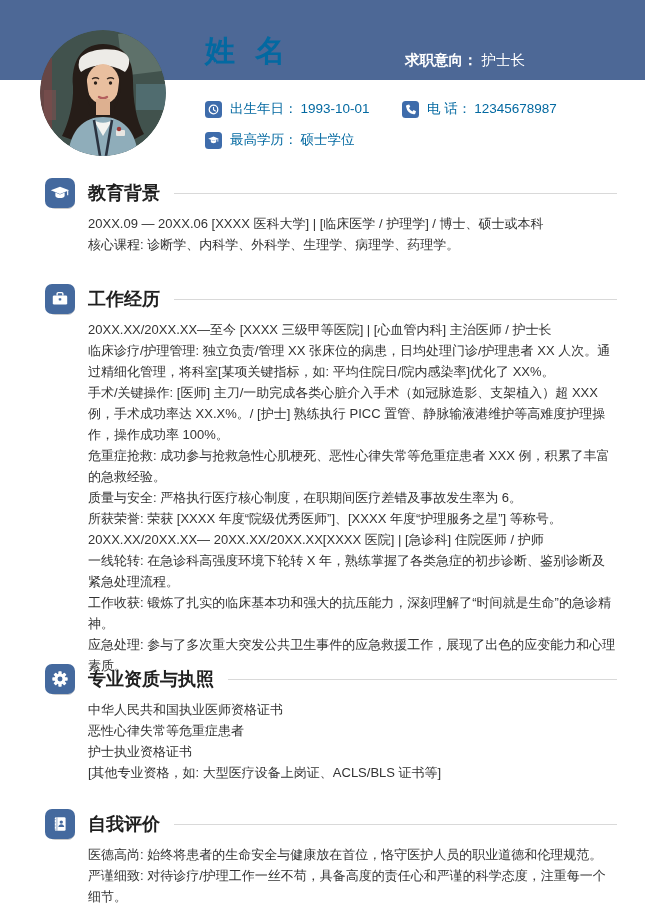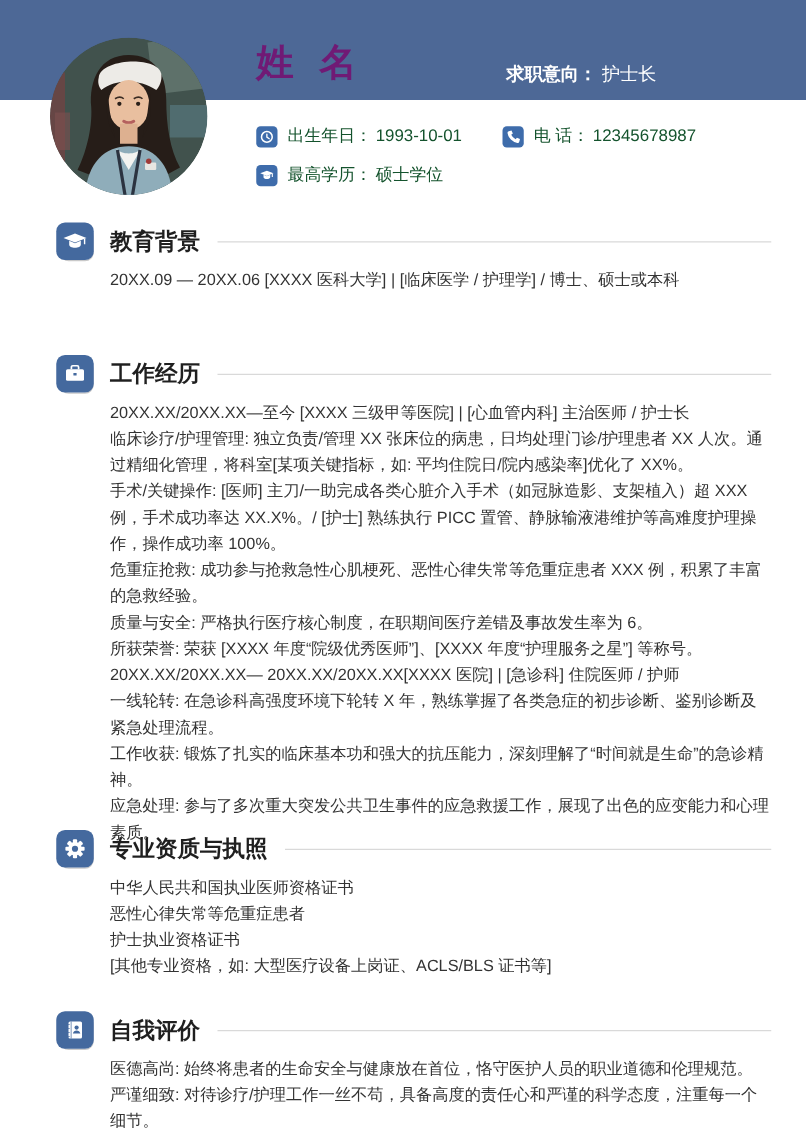--- a/index.html
+++ b/index.html
@@ -2,34 +2,34 @@
 <html lang="zh"><head>
 <meta charset="utf-8">
 <style>
   html,body{margin:0;padding:0;background:#ffffff;}
   *{box-sizing:border-box;}
   body{font-family:"Liberation Sans","DejaVu Sans",sans-serif;}
   .page{position:relative;width:645px;height:912px;background:#fff;overflow:hidden;}
 
   
   .band{position:absolute;left:0;top:0;width:645px;height:80px;background:#4d6896;}
-  .name{position:absolute;left:205px;top:36px;font-size:30px;font-weight:bold;color:#701a75;letter-spacing:6px;line-height:1;}
+  .name{position:absolute;left:205px;top:36px;font-size:30px;font-weight:bold;color:#0369a1;letter-spacing:6px;line-height:1;}
   .intent{position:absolute;left:405px;top:52px;font-size:14.5px;color:#ffffff;line-height:1.2;}
   .intent b{font-weight:bold;margin-right:4px;}
 
   
   .avatar{position:absolute;left:40px;top:30px;width:126px;height:126px;border-radius:50%;overflow:hidden;}
   .avatar svg{display:block;}
 
   
   .contact{position:absolute;left:205px;top:100px;width:420px;display:grid;grid-template-columns:197px 1fr;grid-row-gap:13px;}
   .c-item{display:flex;align-items:center;height:18px;}
   .c-ic{width:17px;height:17px;border-radius:3.5px;background:#3e6cab;display:flex;align-items:center;justify-content:center;flex:none;margin-right:8px;}
   .c-ic svg{display:block;}
-  .c-txt{font-size:13.5px;color:#14532d;white-space:nowrap;}
+  .c-txt{font-size:13.5px;color:#0369a1;white-space:nowrap;}
   .c-txt .lab{margin-right:3px;}
 
   
   .section{position:absolute;left:45px;width:572px;}
   .sec-head{display:flex;align-items:center;height:30px;}
   .sec-ic{position:relative;width:30px;height:30px;flex:none;margin-right:13px;}
   .sec-ic .back{position:absolute;left:3px;top:4px;width:27px;height:27px;background:#ffffff;border:1px solid #c9c9c9;border-radius:7px;}
   .sec-ic .front{position:absolute;left:0;top:0;width:30px;height:30px;background:#44699e;border-radius:7px;display:flex;align-items:center;justify-content:center;}
   .sec-title{font-size:18px;font-weight:bold;color:#1f1f1f;white-space:nowrap;}
   .sec-rule{flex:1;height:1px;background:#d9d9d9;margin-left:14px;}
@@ -124,20 +124,21 @@
               <path d="M9.2 14.5 v3.9 c0 1.7 2.6 3 5.8 3 s5.8-1.3 5.8-3 v-3.9 L15 16.9 Z" fill="#fff"></path>
               <path d="M24.6 12.5 v5.4" stroke="#fff" stroke-width="1.4"></path>
             </svg>
       </span>
         </span>
       <span class="sec-title">教育背景</span>
       <span class="sec-rule"></span>
     </div>
     <div class="sec-body">
       <p>20XX.09 — 20XX.06 [XXXX 医科大学] | [临床医学 / 护理学] / 博士、硕士或本科</p>
+      <p>核心课程: 诊断学、内科学、外科学、生理学、病理学、药理学。</p>
     </div>
   </div>
 
   <div class="section" style="top:284px;">
     <div class="sec-head">
       <span class="sec-ic">
           <span class="back"></span>
           <span class="front">
         <svg width="24" height="24" viewBox="0 0 30 30">
               <rect x="6" y="10.5" width="18" height="11.5" rx="1.6" fill="#fff"></rect>

